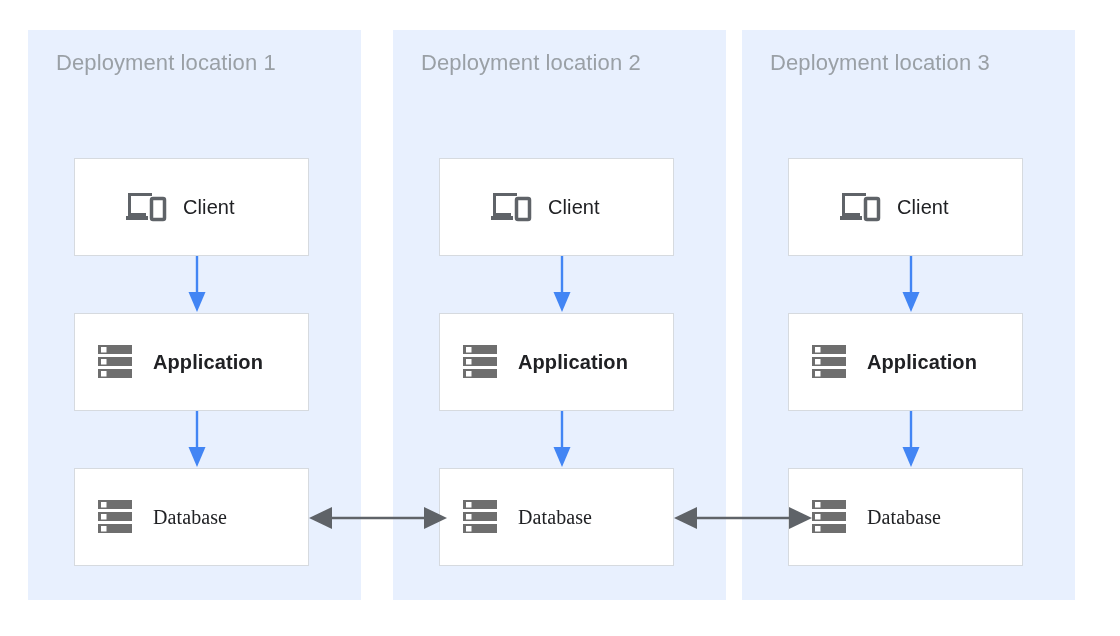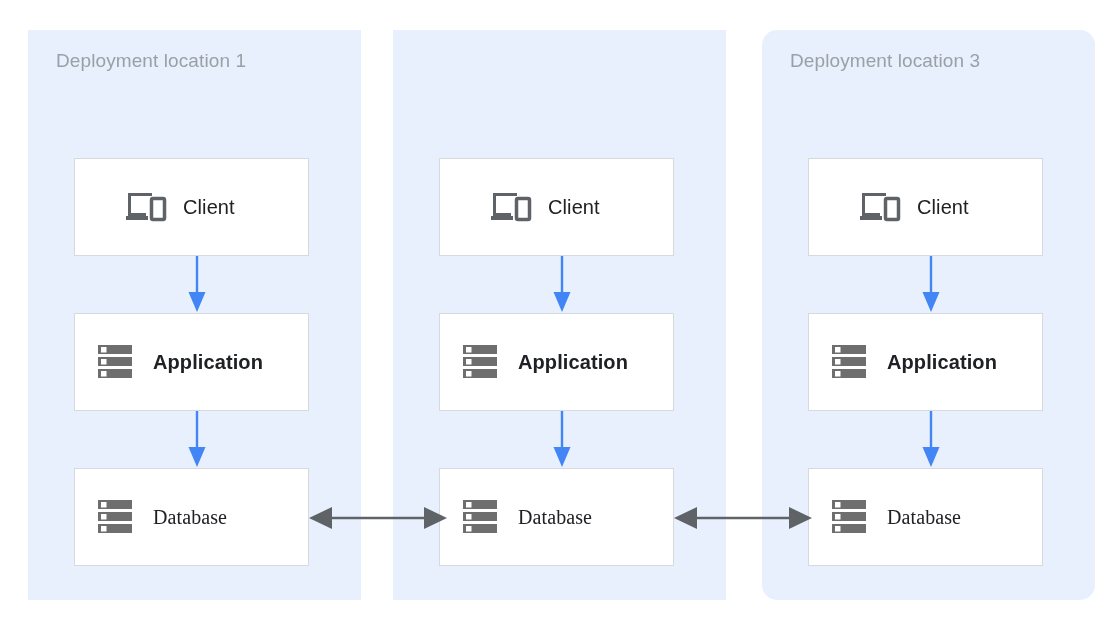--- a/index.html
+++ b/index.html
@@ -24,27 +24,27 @@
   .panel {
     position: absolute;
     top: 30px;
     width: 333px;
     height: 570px;
     background: #E8F0FE;
     box-sizing: border-box;
   }
   .panel-1 { left: 28px; }
   .panel-2 { left: 393px; }
-  .panel-3 { left: 762px; border-radius: 15px; }
+  .panel-3 { left: 742px; }
 
   .panel-title {
     position: absolute;
     left: 28px;
     top: 20px;
-    font-size: 19px;
+    font-size: 22px;
     color: #9AA0A6;
     letter-spacing: 0.1px;
     white-space: nowrap;
   }
 
   
   .node {
     position: absolute;
     left: 46px;
     width: 235px;
@@ -152,20 +152,21 @@
           <rect x="4" y="15" width="5.5" height="5.5" fill="#FFFFFF"></rect>
           <rect x="1" y="25" width="34" height="9" fill="#6E6E6E"></rect>
           <rect x="4" y="27" width="5.5" height="5.5" fill="#FFFFFF"></rect>
         </svg>
       </span>
       <span class="node-label">Database</span>
     </div>
   </div>
 
   <div class="panel panel-2">
+    <div class="panel-title">Deployment location 2</div>
 
     <div class="node node-client">
       <span class="node-icon">
         <svg width="44" height="34" viewBox="0 0 44 34" aria-hidden="true">
           <path d="M4 3 h24 v3 H7 v17 h15 v3 H4 z" fill="#5F6368"></path>
           <rect x="2" y="26" width="22" height="4" fill="#5F6368"></rect>
           <rect x="27.5" y="8.5" width="13" height="21" rx="1.5" fill="none" stroke="#5F6368" stroke-width="3.5"></rect>
         </svg>
       </span>
       <span class="node-label">Client</span>

